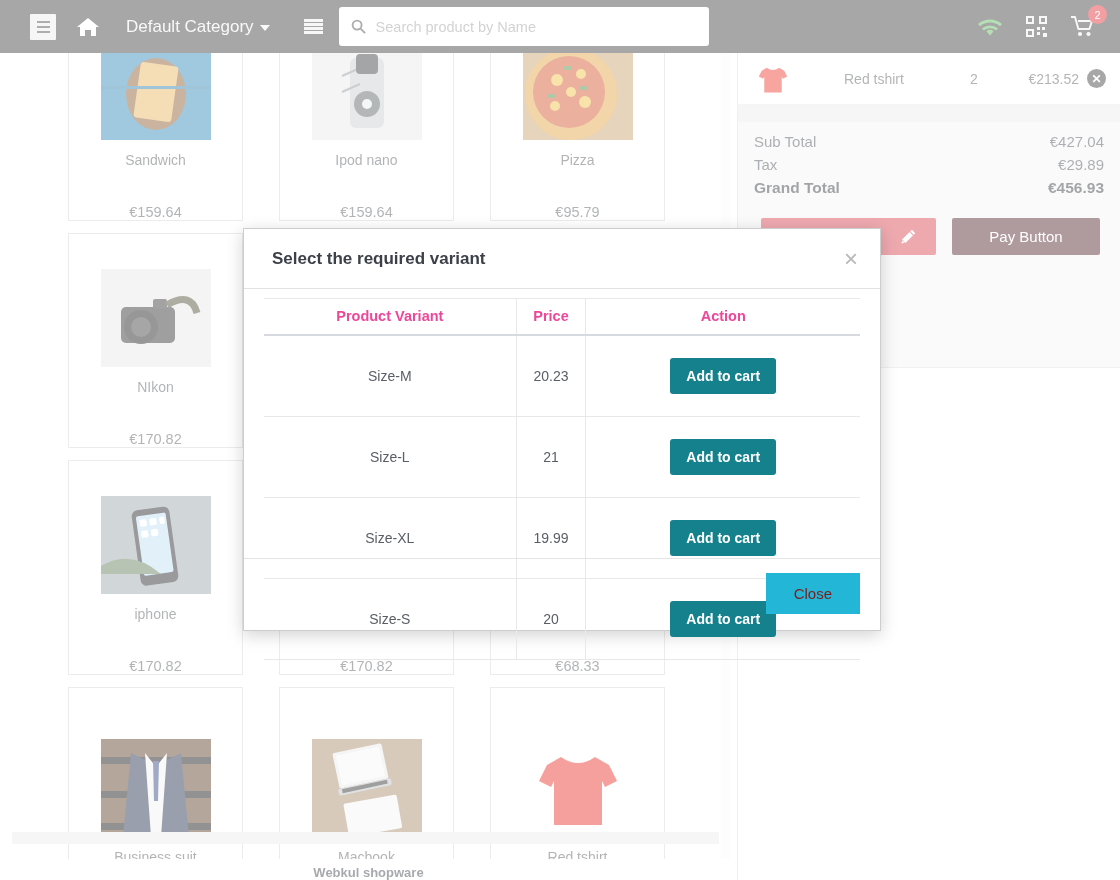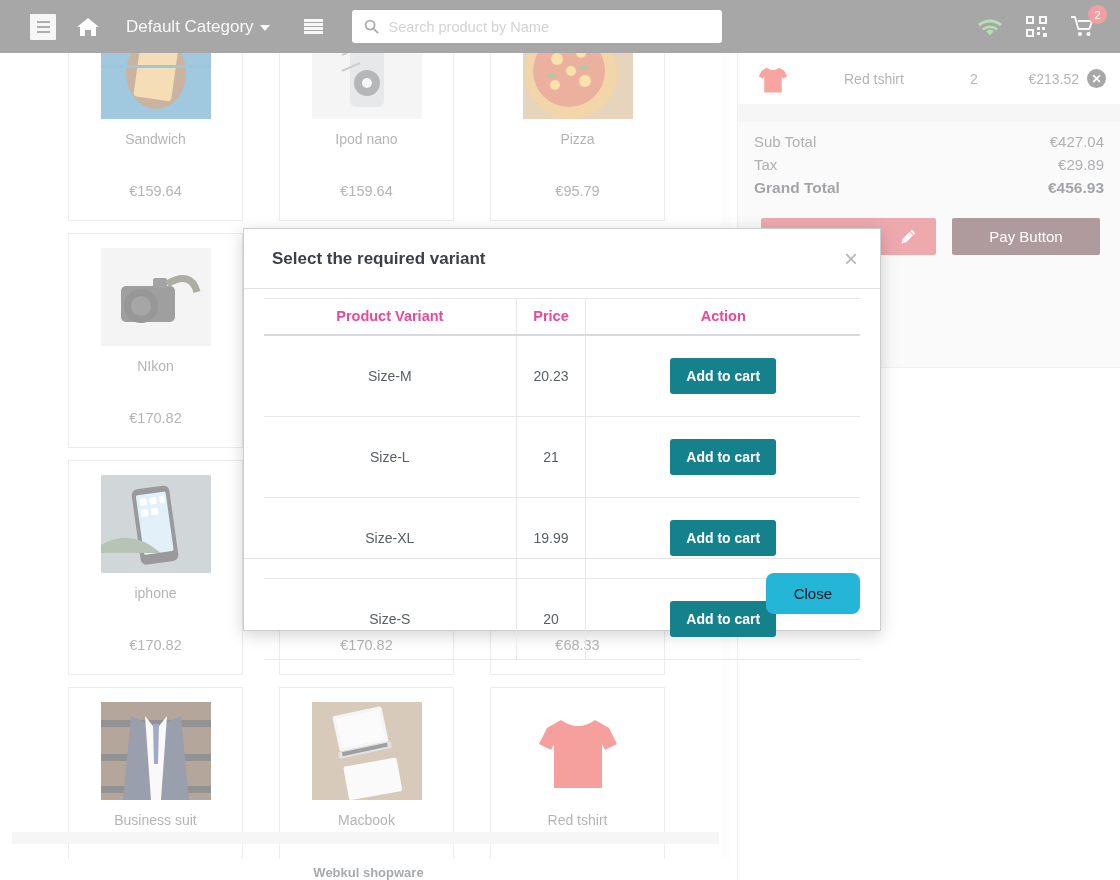--- a/index.html
+++ b/index.html
@@ -43,21 +43,21 @@
   }
   .nav-list-icon {
     margin-left: 34px; width: 19px; height: 16px;
     display:flex; flex-direction:column; justify-content:space-between;
     cursor:pointer;
   }
   .nav-list-icon i {
     display:block; height:3px; background:#ededed; width:19px;
   }
   .search-wrap {
-    margin-left: 29px; width: 370px; height: 33px;
+    margin-left: 16px; width: 370px; height: 39px;
     background: #fff; border-radius: 3px;
     display:flex; align-items:center; padding: 16px 12px;
   }
   .search-ico { color:#4d4d4d; font-size:14px; margin-right:10px; display:flex;}
   .search-input {
     border:none; outline:none; flex:1; font-size:14.5px;
     color:#555; font-family: "Liberation Sans", sans-serif;
     background: transparent;
   }
   .search-input::placeholder { color:#9b9b9b; }
@@ -92,20 +92,21 @@
   }
   .prod-card {
     width: 175px; height: 215px;
     border: 1px solid #d6d6d6;
     background:#fff;
     margin-right: 36px;
     margin-bottom: 12px;
     display:flex; flex-direction:column; align-items:center;
     padding-top: 14px;
     cursor:pointer;
+    justify-content:flex-end;
   }
   .prod-img { width: 110px; height: 98px; object-fit:cover; }
   .prod-name { margin-top: 12px; font-size: 14px; color:#55585c; }
   .prod-price { margin-top: 36px; font-size: 14.5px; color:#55585c; }
 
   
   .v-scroll-track {
     position:absolute; right:7px; top:0px; width:9px; height: 806px;
     background:#fafafa;
   }
@@ -218,22 +219,22 @@
     border-radius:3px; cursor:pointer;
     font-family:"Liberation Sans", sans-serif;
   }
   .modal-footer {
     position:absolute; left:0; bottom:0; width: 636px;
     padding: 14px 20px 16px 20px;
     border-top: 1px solid #e4e4e4;
     display:flex; justify-content:flex-end;
   }
   .btn-close {
-    background:#23b6d6; color:#0f172a; border:none;
-    padding: 12px 28px; font-size:15px; border-radius:8px; cursor:pointer;
+    background:#23b6d6; color:#7f1d1d; border:none;
+    padding: 12px 28px; font-size:15px; border-radius:0; cursor:pointer;
     font-family:"Liberation Sans", sans-serif;
   }
 
   
   svg { display:block; }
 </style>
 </head>
 <body>
 
 <div class="navbar">

